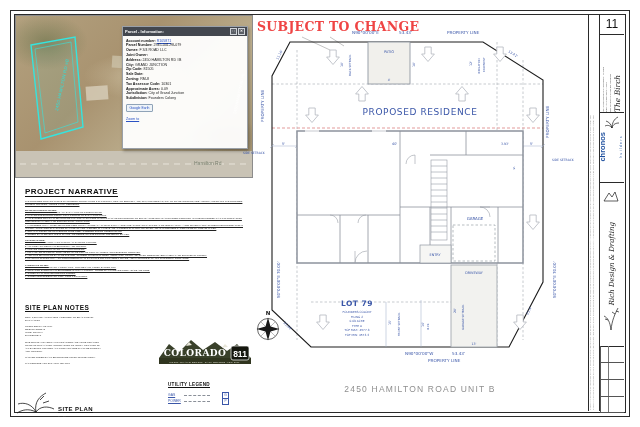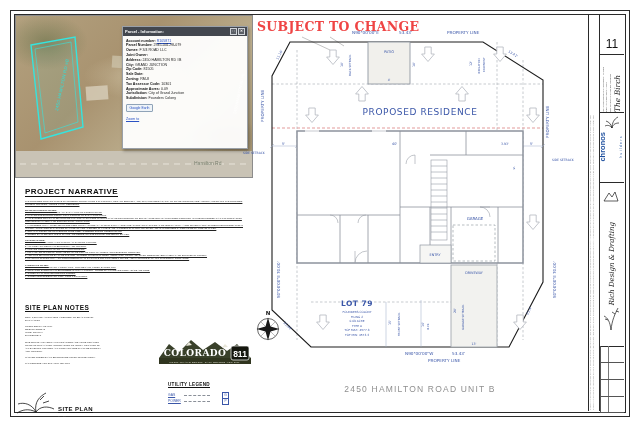--- a/index.html
+++ b/index.html
@@ -70,21 +70,21 @@
   
   .stc{left:257px;top:19px;font-family:"DejaVu Serif",serif;font-weight:bold;
     font-size:12.5px;color:#ef4444;letter-spacing:.3px;}
 
   
   .tb-line{background:#2a2a2a;}
   .vtext{writing-mode:vertical-rl;transform:rotate(180deg);}
   .tb-disc{left:589px;top:16px;width:9px;height:394px;overflow:hidden;display:flex;}
   .tb-disc .vtext{font-size:2px;color:#8a8a8a;line-height:1.5;height:394px;}
   .pagebox{left:600px;top:15px;width:24px;height:19px;border-bottom:1px solid #2a2a2a;
-    text-align:center;font-size:12px;color:#111;line-height:19px;margin-top:20px;}
+    text-align:center;font-size:12px;color:#111;line-height:19px;}
   .birch{left:600px;top:34px;width:24px;height:78px;border-bottom:1px solid #2a2a2a;
     display:flex;justify-content:center;}
   .birch-title{font-family:"DejaVu Serif",serif;font-style:italic;font-size:7.5px;color:#222;}
   .birch-sub{font-size:2.1px;color:#444;line-height:1.6;}
   .chronos{left:600px;top:112px;width:24px;height:70px;border-bottom:1px solid #2a2a2a;
     display:flex;justify-content:center;align-items:center;}
   .chronos-name{font-weight:bold;font-size:7.5px;color:#1d4f9e;}
   .chronos-sub{font-size:3px;letter-spacing:1.5px;color:#1d4f9e;}
   .richsec{left:600px;top:182px;width:24px;height:164px;border-bottom:1px solid #2a2a2a;
     display:flex;justify-content:center;align-items:center;}

